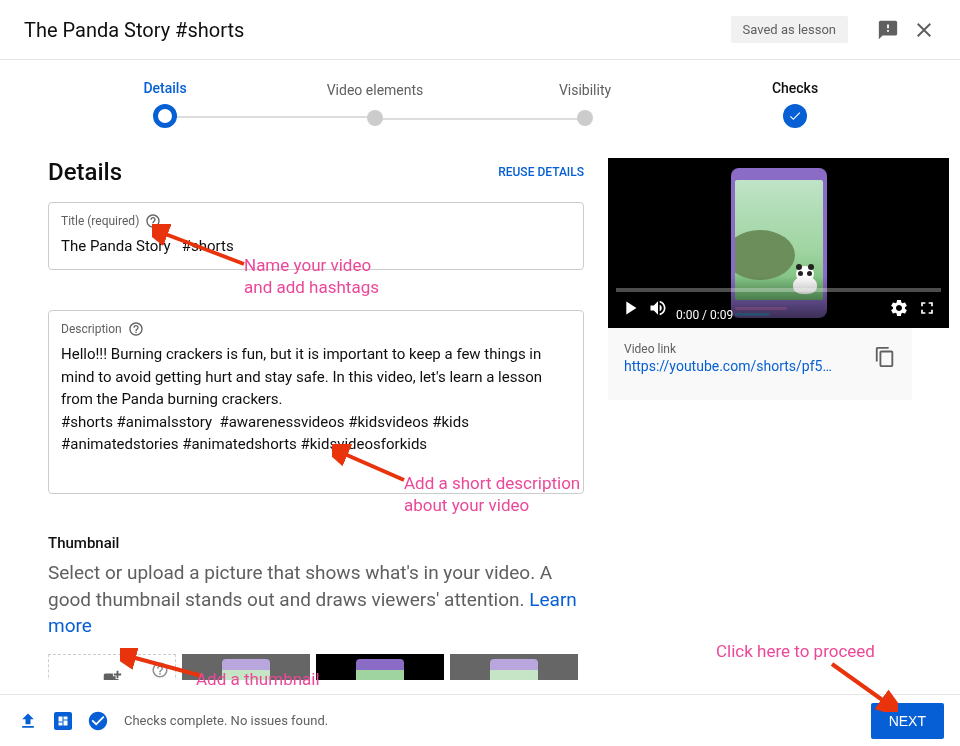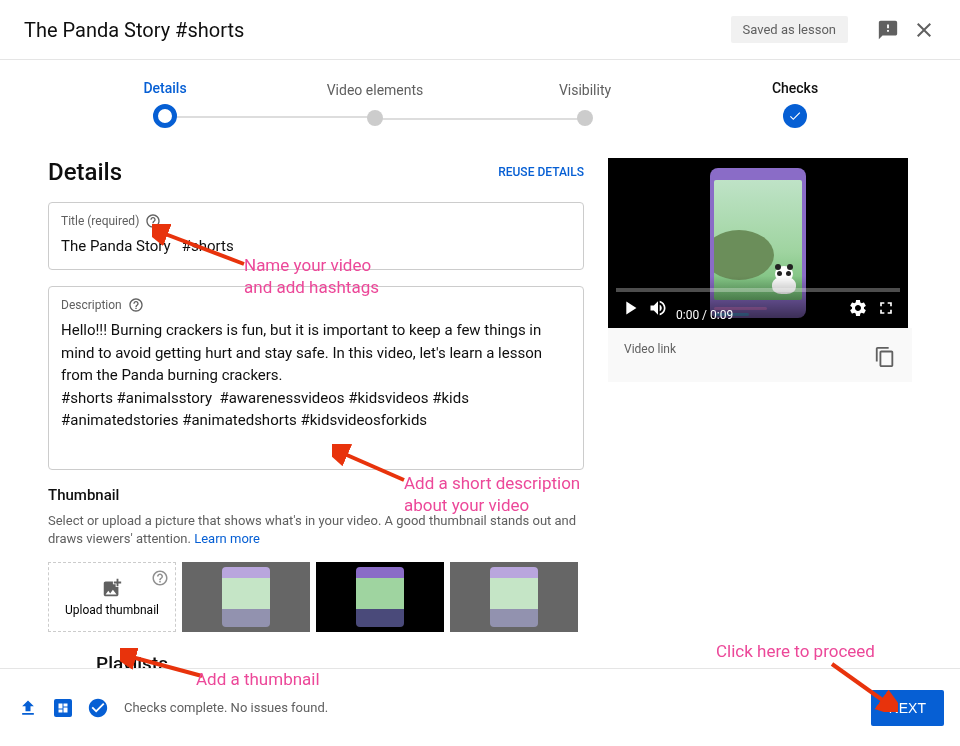--- a/index.html
+++ b/index.html
@@ -26,55 +26,55 @@
     .content-wrapper::-webkit-scrollbar { width: 10px; }
     .content-wrapper::-webkit-scrollbar-thumb { background: #ccc; border-radius: 5px; }
     
     .main-col { flex: 1; margin-right: 24px; }
     .side-col { width: 304px; }
     
     .section-header { display: flex; align-items: center; justify-content: space-between; margin-bottom: 16px; }
     .section-title { font-size: 24px; font-weight: 500; }
     .reuse-btn { color: #065fd4; font-weight: 500; font-size: 12px; cursor: pointer; }
     
-    .field-box { border: 1px solid #ccc; border-radius: 4px; padding: 10px 12px; margin-bottom: 16px; }
+    .field-box { border: 1px solid #ccc; border-radius: 4px; padding: 10px 12px; margin-bottom: 40px; }
     .field-label { font-size: 12px; color: #606060; display: flex; align-items: center; gap: 6px; margin-bottom: 6px; }
     .field-label .help-icon { width: 16px; height: 16px; fill: #606060; }
     .field-value { font-size: 15px; color: #0f0f0f; line-height: 1.5; white-space: pre-wrap; min-height: 24px; }
     .desc-box .field-value { min-height: 140px; }
     
-    .video-preview { width: 300px; height: 170px; background: #000; position: relative; margin-bottom: 0; }
+    .video-preview { width: 341px; height: 170px; background: #000; position: relative; margin-bottom: 0; }
     .video-controls { position: absolute; bottom: 0; left: 0; right: 0; height: 52px; background: linear-gradient(transparent, rgba(0,0,0,0.7)); display: flex; align-items: flex-end; padding: 0 8px 6px 8px; }
     .video-progress { position: absolute; top: 12px; left: 8px; right: 8px; height: 4px; background: rgba(255,255,255,0.3); }
     .vc-btn { width: 28px; height: 28px; display: inline-flex; align-items: center; justify-content: center; cursor: pointer; fill: #fff; }
     .vc-time { color: #fff; font-size: 12px; margin-left: 4px; margin-right: auto; }
     
     .video-info-box { background: #f9f9f9; padding: 14px 16px; }
     .vi-row { margin-bottom: 12px; position: relative; }
     .vi-label { font-size: 12px; color: #606060; margin-bottom: 2px; }
     .vi-value { font-size: 14px; color: #0f0f0f; white-space: nowrap; overflow: hidden; text-overflow: ellipsis; }
     .vi-link { color: #065fd4; }
     .copy-icon { position: absolute; right: 0; top: 4px; width: 22px; height: 22px; fill: #606060; cursor: pointer; }
     
     .thumb-title { font-size: 15px; font-weight: 500; margin-bottom: 8px; }
-    .thumb-desc { font-size: 13px; color: #606060; margin-bottom: 14px; line-height: 1.4; }
+    .thumb-desc { font-size: 19px; color: #606060; margin-bottom: 14px; line-height: 1.4; }
     .thumb-desc a { color: #065fd4; text-decoration: none; }
     .thumb-row { display: flex; gap: 6px; }
     .thumb-upload { width: 128px; height: 70px; border: 1px dashed #ccc; display: flex; flex-direction: column; align-items: center; justify-content: center; position: relative; cursor: pointer; }
     .thumb-upload .help-icon { position: absolute; top: 6px; right: 6px; width: 18px; height: 18px; fill: #909090; }
     .thumb-upload-icon { fill: #606060; width: 22px; height: 22px; margin-bottom: 4px; }
     .thumb-upload-text { font-size: 12px; color: #000000; }
     .thumb-img { width: 128px; height: 70px; background: #000; cursor: pointer; position: relative; overflow: hidden; }
     .thumb-img.selected { outline: none; }
     .thumb-img .inner { position: absolute; top: 50%; left: 50%; transform: translate(-50%,-50%); width: 48px; height: 60px; background: linear-gradient(180deg,#8a6cc7 0%, #8a6cc7 18%, #9fd4a0 18%, #9fd4a0 70%, #4a4a7a 70%); border-radius: 4px; }
     .thumb-img.dim::after { content:''; position:absolute; inset:0; background:rgba(255,255,255,0.4); }
     
     .playlist-title { font-size: 19px; font-weight: 500; margin-top: 20px; margin-left: 48px; }
     
-    .footer { position: absolute; bottom: 0; left: 0; right: 0; height: 78px; border-top: 1px solid #e5e5e5; display: flex; align-items: center; padding: 0 16px; background: #fff; }
+    .footer { position: absolute; bottom: 0; left: 0; right: 0; height: 52px; border-top: 1px solid #e5e5e5; display: flex; align-items: center; padding: 0 16px; background: #fff; }
     .footer-icon { width: 24px; height: 24px; margin-right: 14px; fill: #065fd4; display: inline-flex; align-items: center; justify-content: center; }
     .footer-icon.check-circle { fill: #065fd4; }
     .footer-text { font-size: 13px; color: #606060; flex: 1; }
     .next-btn { background: #065fd4; color: #fff; border: none; padding: 10px 18px; font-size: 14px; font-weight: 500; border-radius: 2px; cursor: pointer; }
     
     .annotation { position: absolute; color: #ec4899; font-size: 17px; line-height: 1.3; pointer-events: none; z-index: 10; }
     .arrow { position: absolute; z-index: 9; pointer-events: none; }
     
     .phone-mock { position:absolute; top:50%; left:50%; transform:translate(-50%,-50%); width:96px; height:150px; background:#8a6cc7; border-radius:8px; padding:12px 4px 4px 4px; }
     .phone-screen { width:100%; height:120px; background:linear-gradient(180deg, #bfe3c7 0%, #9fd4a0 60%, #6db86f 100%); border-radius:2px; position:relative; overflow:hidden; }
@@ -231,20 +231,21 @@
         <span class="vc-btn">
             <svg viewBox="0 0 24 24" width="20" height="20">
               <path d="M7 14H5v5h5v-2H7v-3zm-2-4h2V7h3V5H5v5zm12 7h-3v2h5v-5h-2v3zM14 5v2h3v3h2V5h-5z"></path>
             </svg>
           </span>
       </div>
     </div>
     <div class="video-info-box">
       <div class="vi-row">
         <div class="vi-label">Video link</div>
+        <div class="vi-value vi-link" style="padding-right:30px">https://youtube.com/shorts/pf5…</div>
         <svg class="copy-icon" viewBox="0 0 24 24">
             <path d="M16 1H4c-1.1 0-2 .9-2 2v14h2V3h12V1zm3 4H8c-1.1 0-2 .9-2 2v14c0 1.1.9 2 2 2h11c1.1 0 2-.9 2-2V7c0-1.1-.9-2-2-2zm0 16H8V7h11v14z"></path>
           </svg>
       </div>
     </div>
   </div>
 </div>
 
 <div class="footer">
   <span class="footer-icon">

